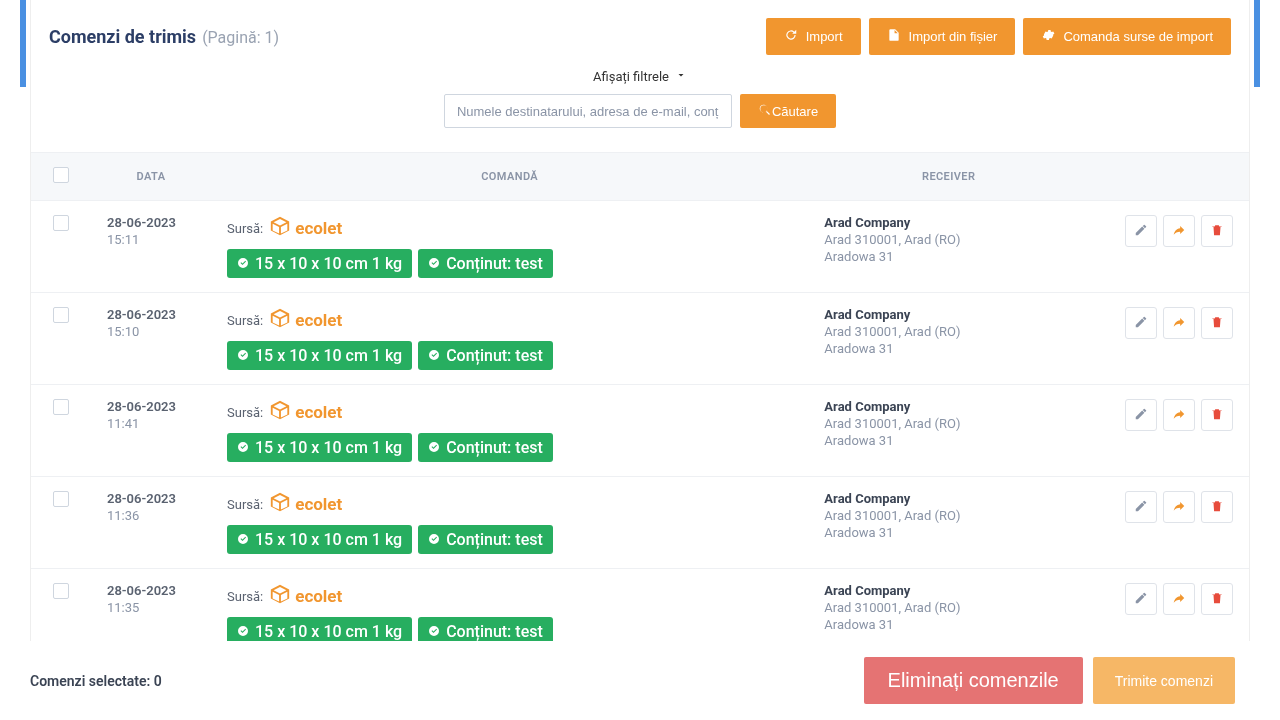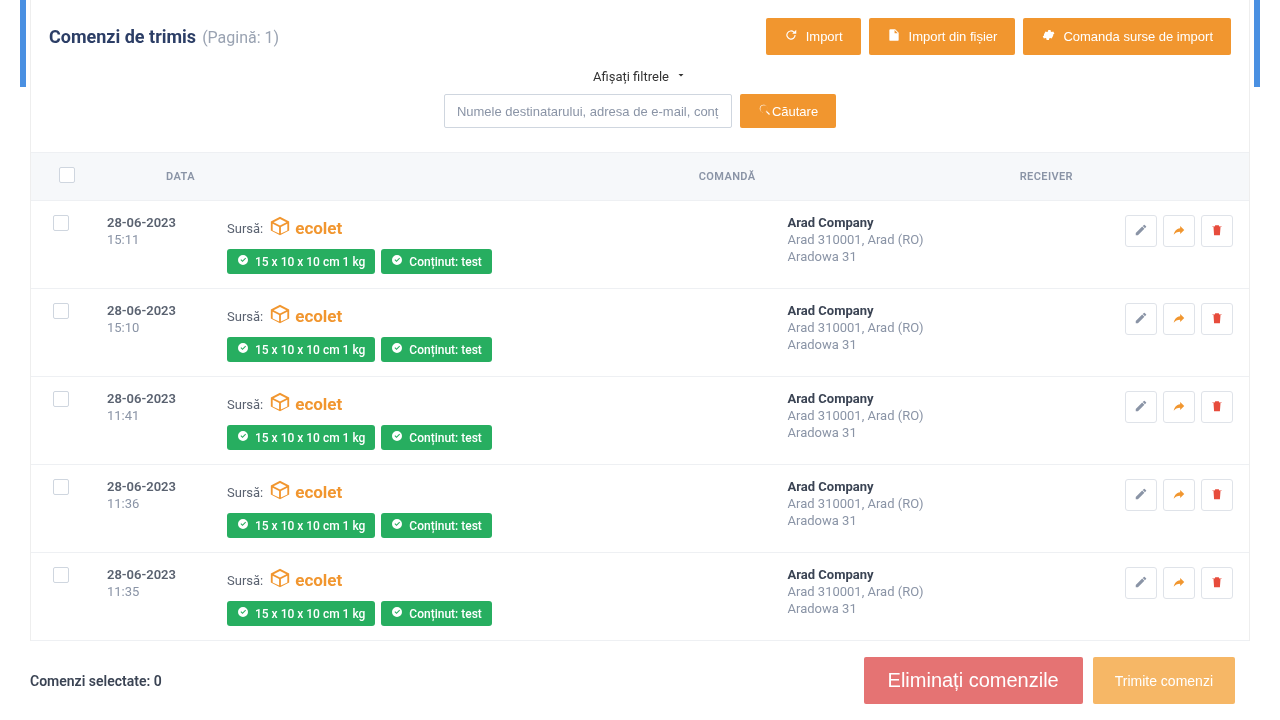--- a/index.html
+++ b/index.html
@@ -69,21 +69,21 @@
     display:inline-flex; align-items:center; gap:0;
     font-size:13px; border-radius:2px; cursor:pointer;
   }
   .search-btn svg { width:14px; height:14px; fill:#fff; }
   table.orders {
     width:100%; border-collapse:collapse;
   }
   table.orders thead th {
     background:#f6f8fa; color:#8a94a6;
     font-size:11px; font-weight:600; letter-spacing:.4px;
-    text-align:right; padding:14px 16px;
+    text-align:center; padding:14px 16px;
     border-top:1px solid #eef0f3;
     border-bottom:1px solid #eef0f3;
     text-transform: uppercase;
   }
   table.orders td {
     padding:14px 16px; vertical-align:top;
     border-bottom:1px solid #eef0f3;
     font-size:13px;
   }
   .col-check { width:60px; text-align:center; }
@@ -99,21 +99,21 @@
   .src-row { display:flex; align-items:center; gap:6px; margin-bottom:8px; }
   .src-label { color:#5a6270; font-weight:400; }
   .brand {
     display:inline-flex; align-items:center; gap:4px;
     color:#f1962f; font-weight:700; font-size:17px;
   }
   .brand svg { width:22px; height:22px; }
   .badges { display:flex; gap:6px; flex-wrap:wrap; }
   .badge {
     background:#27ae60; color:#fff;
-    font-size:12px; padding:5px 10px; border-radius:3px;
+    font-size:16px; padding:5px 10px; border-radius:3px;
     display:inline-flex; align-items:center; gap:6px;
     font-weight:500;
   }
   .badge svg { width:12px; height:12px; fill:#fff; }
   .recv-name { font-weight:700; color:#3b4454; }
   .recv-sub { color:#8a94a6; margin-top:2px; }
   .action-btns { display:flex; gap:6px; justify-content:flex-end; }
   .icon-btn {
     width:32px; height:32px; border:1px solid #dfe3e9;
     background:#fff; border-radius:3px; cursor:pointer;

